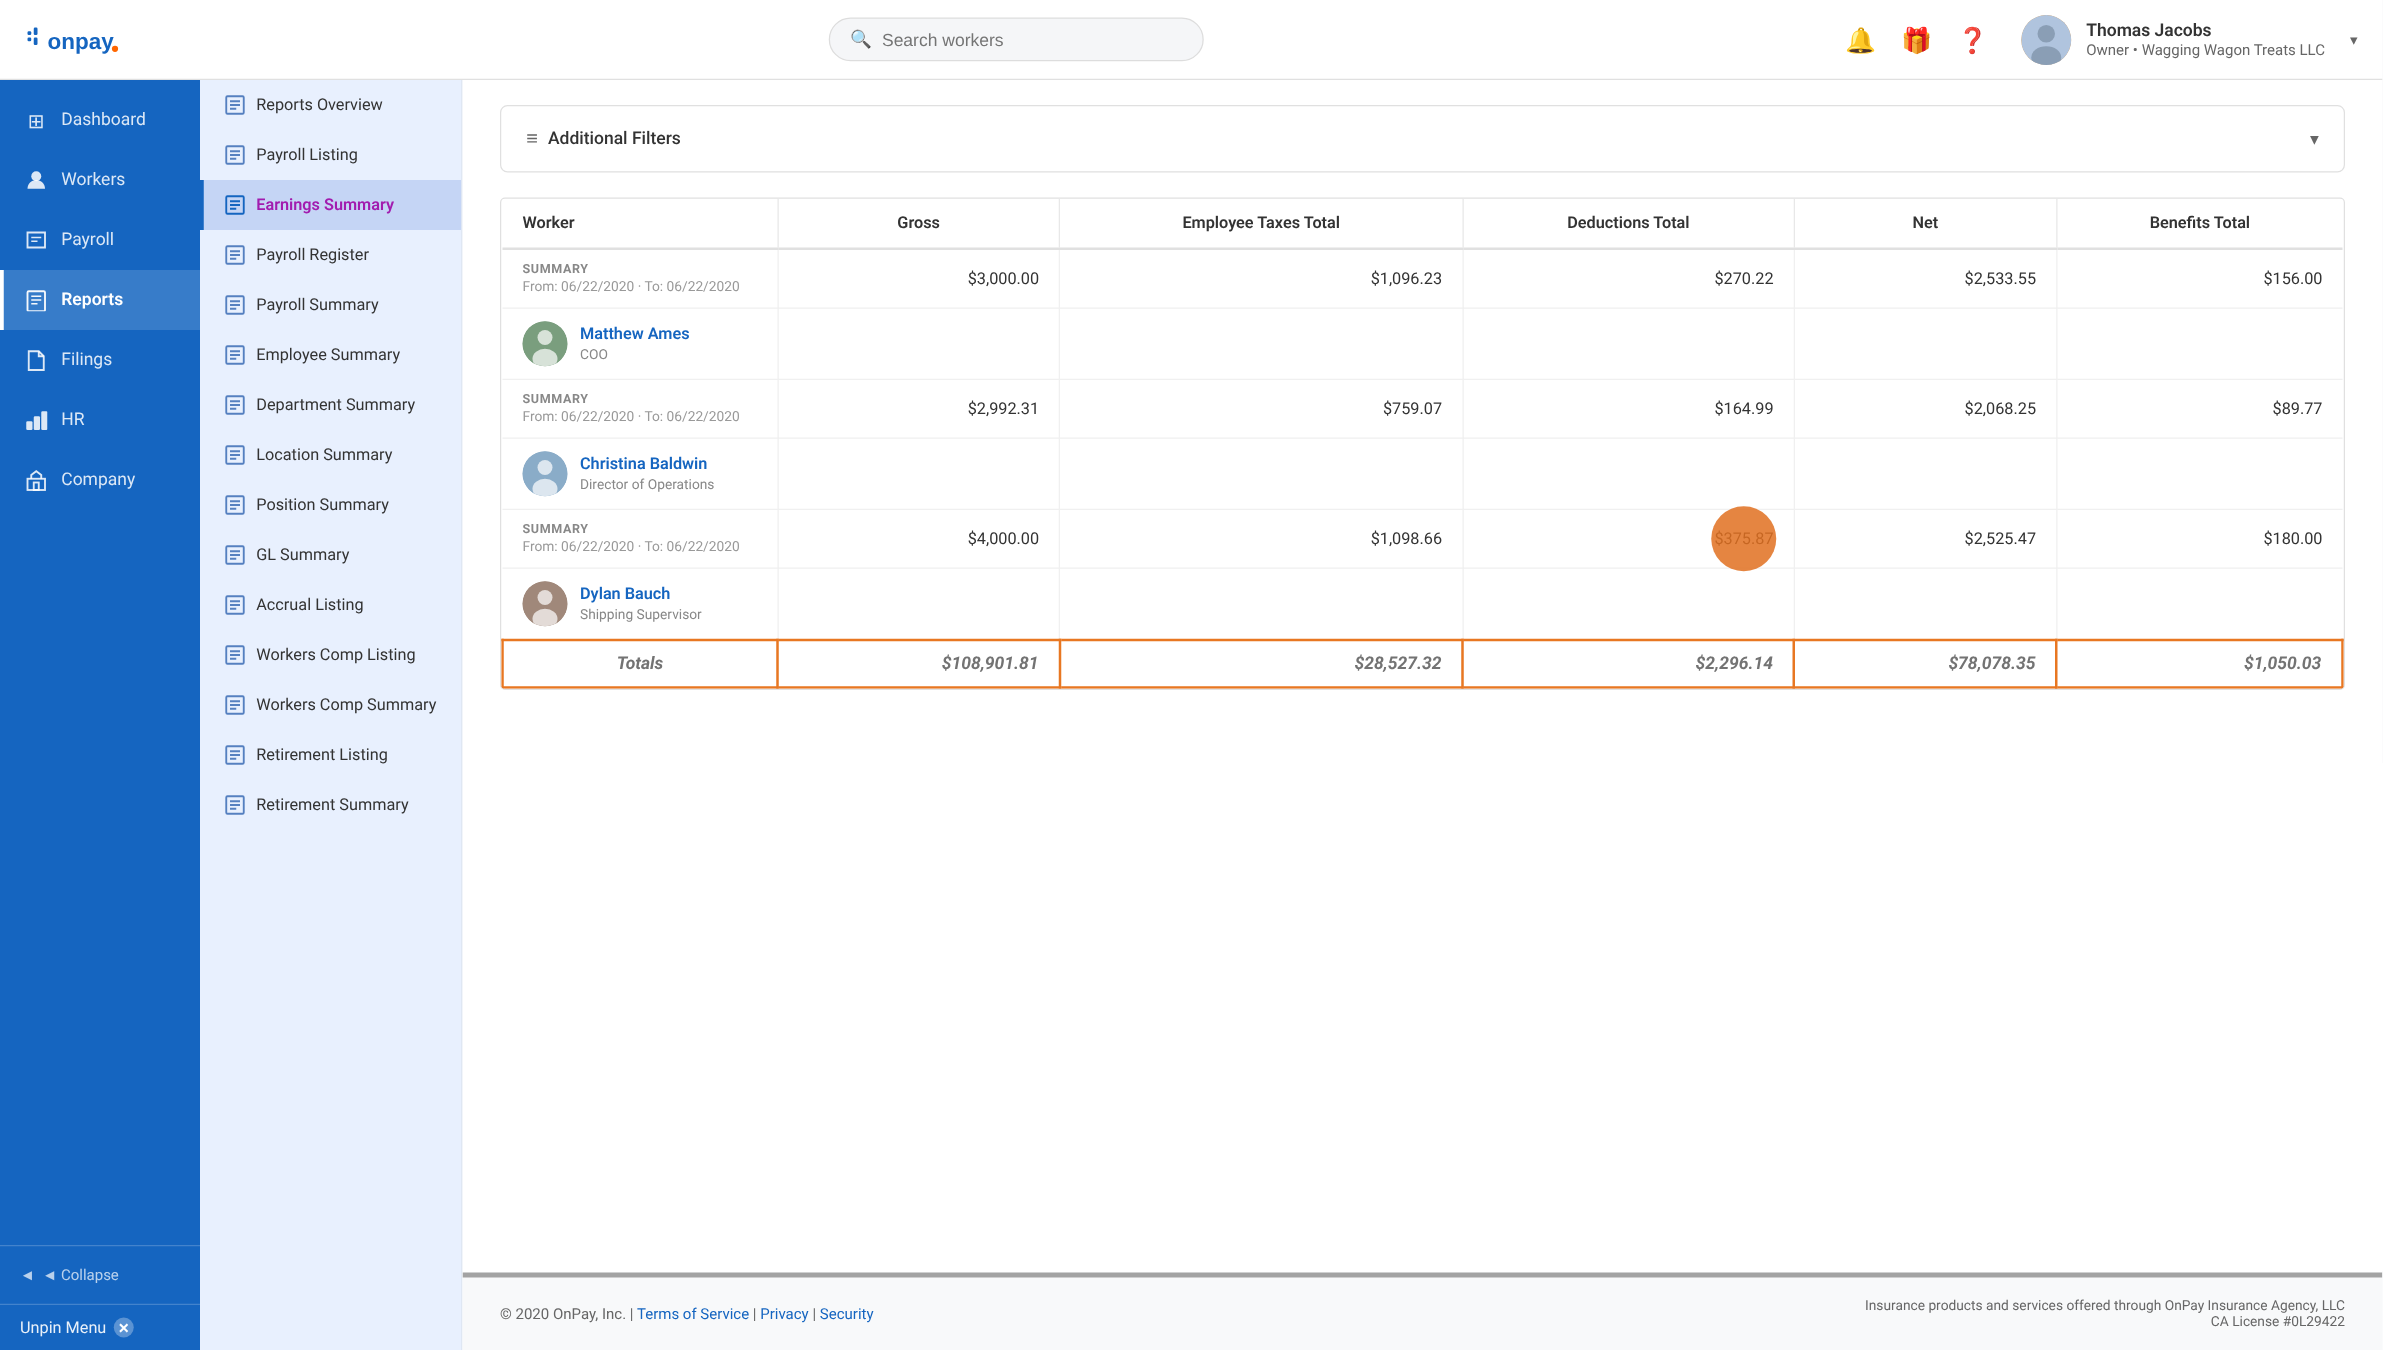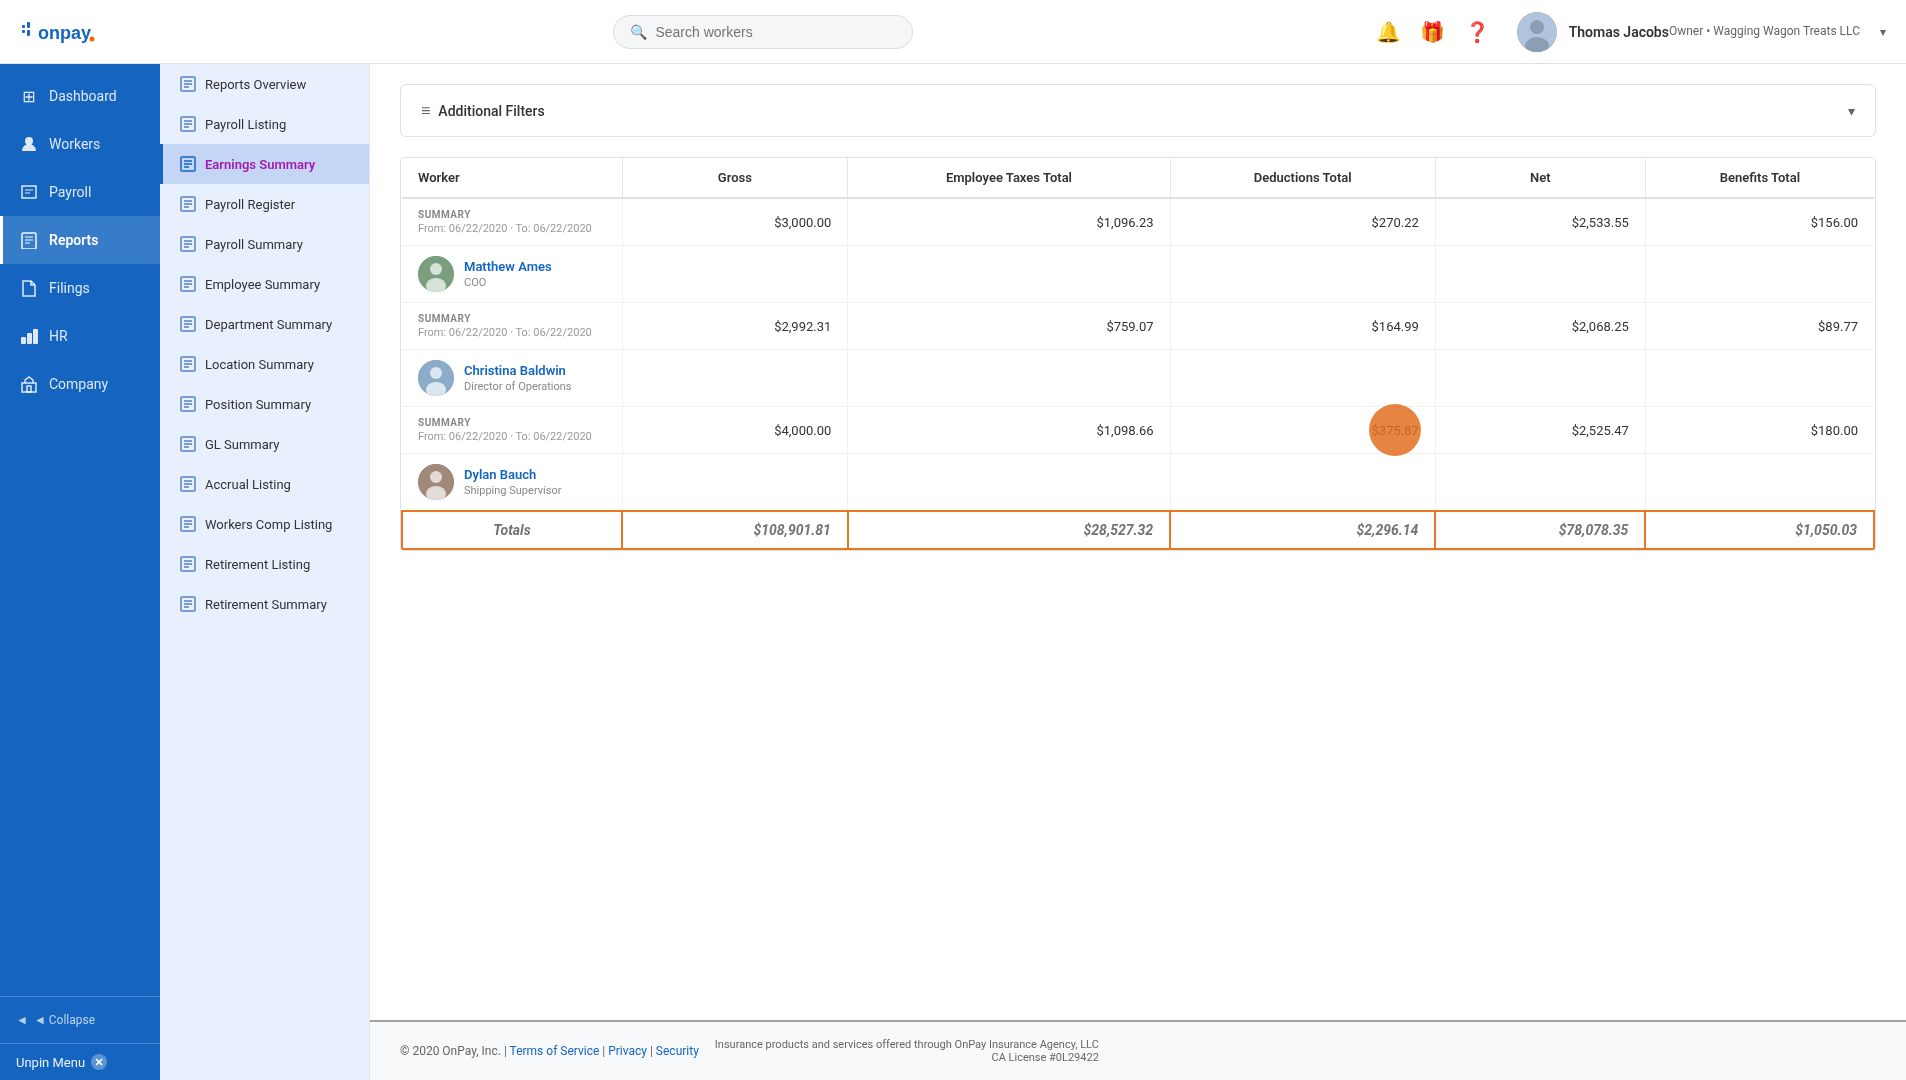--- a/index.html
+++ b/index.html
@@ -62,21 +62,21 @@
       width: 40px;
       height: 40px;
       border-radius: 50%;
       background: #c8a882;
       overflow: hidden;
       display: flex;
       align-items: center;
       justify-content: center;
       font-size: 18px;
     }
-    .user-info { display: flex; flex-direction: row; }
+    .user-info { display: flex; flex-direction: column; }
     .user-name { font-size: 14px; font-weight: 600; color: #333; }
     .user-role { font-size: 12px; color: #666; }
     .dropdown-arrow { color: #666; margin-left: 8px; font-size: 12px; }
 
     
     .main-layout {
       display: flex;
       flex: 1;
       overflow: hidden;
     }
@@ -317,23 +317,24 @@
       top: 50%;
       transform: translateY(-50%);
       opacity: 0.85;
     }
 
     .td-relative { position: relative; }
 
     
     .footer {
       background: #f8f9fa;
-      border-top: 2px solid #a3a3a3;
+      border-top: 4px solid #a3a3a3;
       padding: 16px 30px;
       display: flex;
+      justify-content: space-between;
       align-items: center;
       font-size: 12px;
       color: #666;
       flex-shrink: 0;
     }
     .footer-links a { color: #1565c0; text-decoration: none; }
 
     
     .unpin-menu {
       padding: 12px 16px;
@@ -579,20 +580,29 @@
     <span>Accrual Listing</span>
   </div>
         <div class="reports-sidebar-item">
     <span class="ri-icon">
       <svg width="16" height="16" viewBox="0 0 16 16" fill="none" stroke="#5580c0" stroke-width="1.5">
         <rect x="1" y="1" width="14" height="14" rx="1"></rect>
         <path d="M4 5h8M4 8h8M4 11h5"></path>
       </svg>
     </span>
     <span>Workers Comp Listing</span>
+  </div>
+        <div class="reports-sidebar-item">
+    <span class="ri-icon">
+      <svg width="16" height="16" viewBox="0 0 16 16" fill="none" stroke="#5580c0" stroke-width="1.5">
+        <rect x="1" y="1" width="14" height="14" rx="1"></rect>
+        <path d="M4 5h8M4 8h8M4 11h5"></path>
+      </svg>
+    </span>
+    <span>Workers Comp Summary</span>
   </div>
         <div class="reports-sidebar-item">
     <span class="ri-icon">
       <svg width="16" height="16" viewBox="0 0 16 16" fill="none" stroke="#5580c0" stroke-width="1.5">
         <rect x="1" y="1" width="14" height="14" rx="1"></rect>
         <path d="M4 5h8M4 8h8M4 11h5"></path>
       </svg>
     </span>
     <span>Retirement Listing</span>
   </div>

